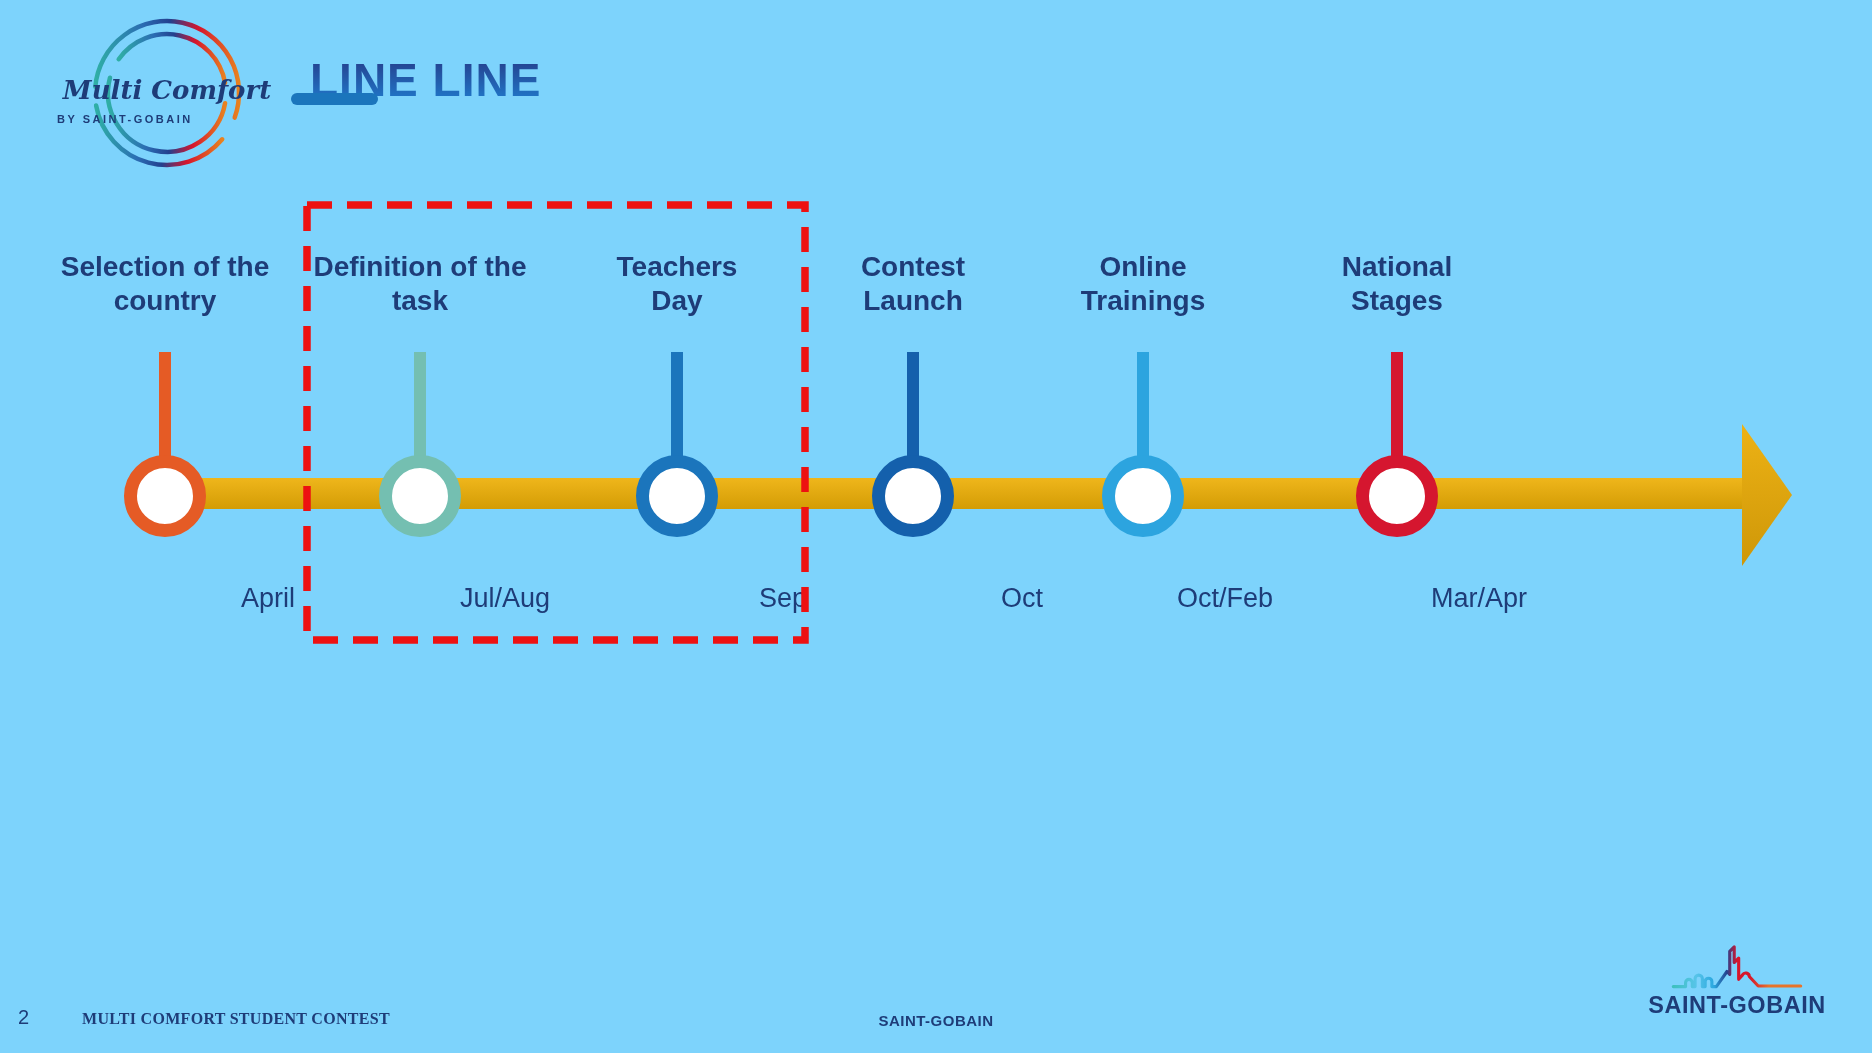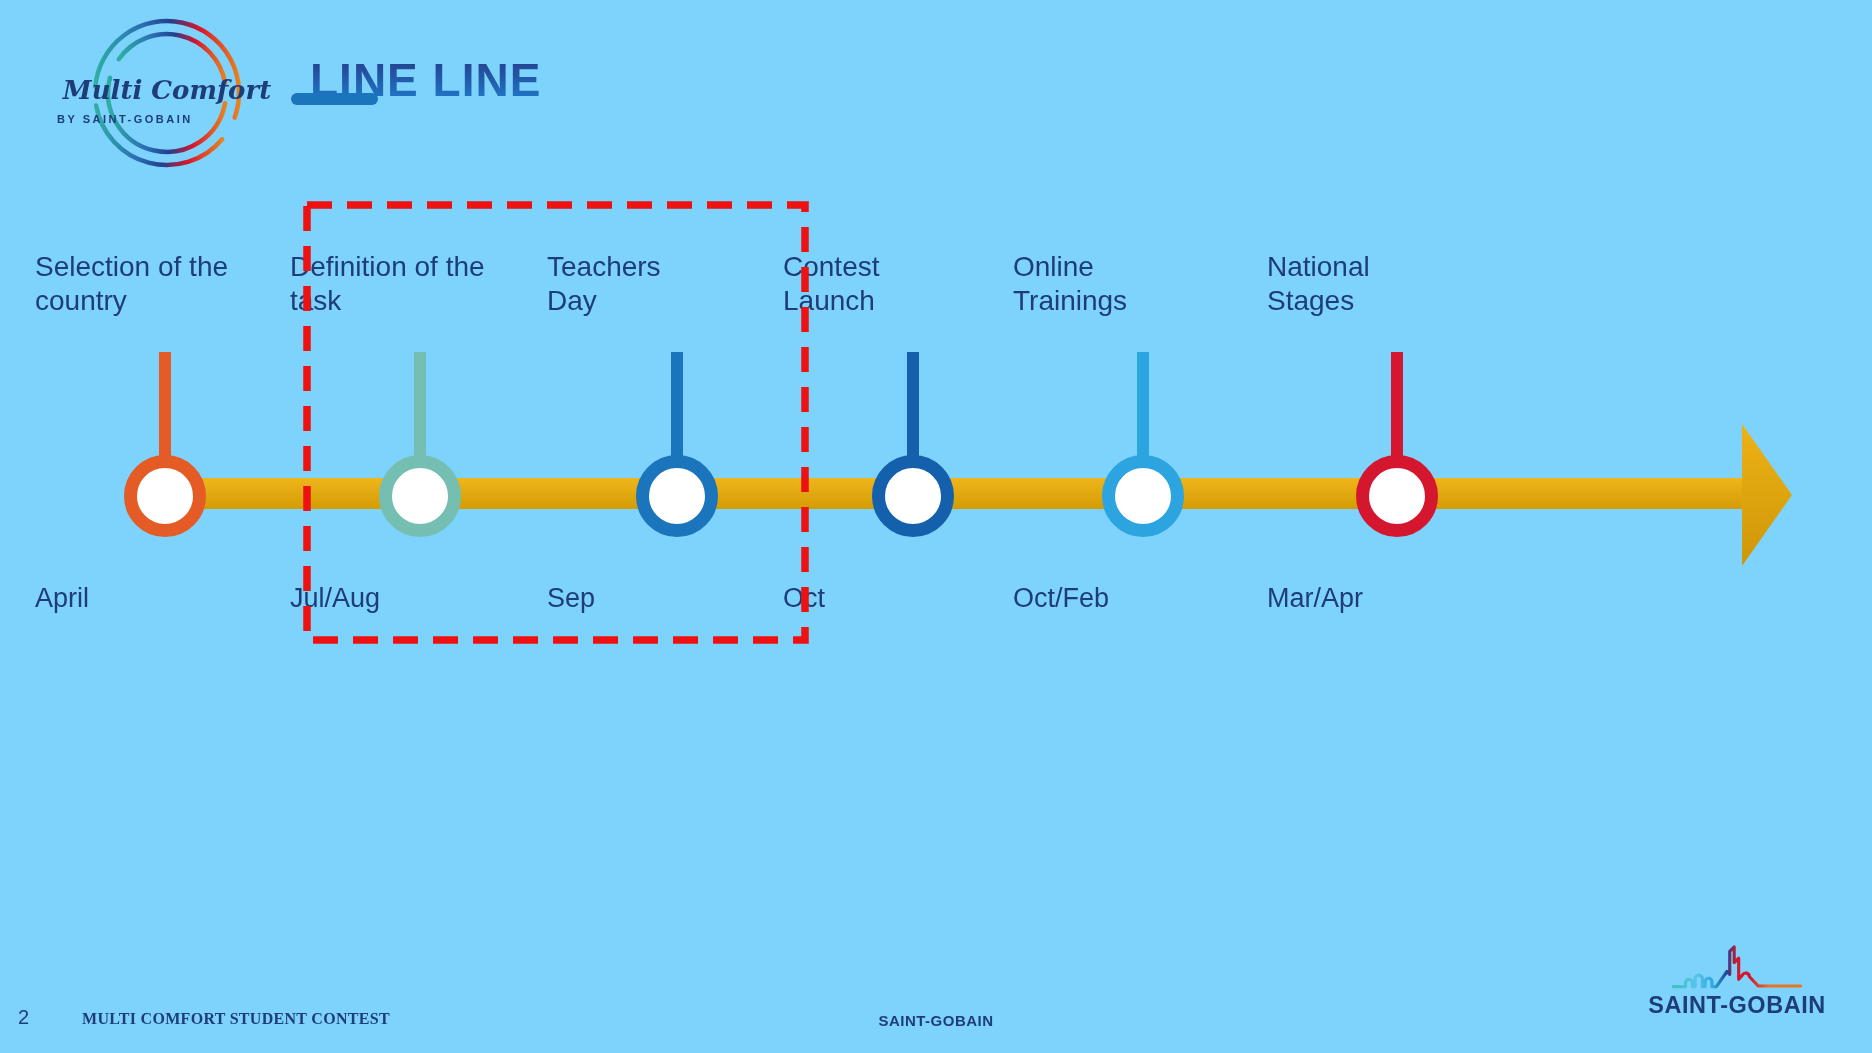--- a/index.html
+++ b/index.html
@@ -31,33 +31,33 @@
   }
   
   .timeline{position:absolute; inset:0;}
   .tl-bar{
     position:absolute; left:160px; top:478px; width:1582px; height:31px;
     background:linear-gradient(180deg,#EFB61B,#D39C05); z-index:1;
   }
   .tl-arrow{position:absolute; left:1742px; top:424px; z-index:1;}
   .milestone{position:absolute; left:calc(var(--x) - 130px); top:245px; width:260px; height:365px;}
   .ms-label{
-    position:absolute; top:5px; left:0; right:0; 
-    font-size:28px; line-height:34px; color:#1E3C78; z-index:2;
+    position:absolute; top:5px; left:0; right:0; text-align:center;
+    font-size:28px; line-height:34px; color:#1E3C78; z-index:2;font-weight:bold;
   }
   .ms-stem{
     position:absolute; left:50%; margin-left:-6px; top:107px; width:12px; height:110px;
     background:var(--mc); z-index:2;
   }
   .ms-ring{
     position:absolute; left:50%; margin-left:-41px; top:210px; width:56px; height:56px;
     border:13px solid var(--mc); background:#fff; border-radius:50%; z-index:3;
   }
   .ms-month{
-    position:absolute; top:338px; left:0; right:0; text-align:left;
+    position:absolute; top:338px; left:0; right:0; text-align:right;
     font-size:27px; color:#1E3C78; z-index:2;
   }
   .ms-month.up{top:329px;}
   .highlight-box{position:absolute; left:303px; top:201px; z-index:4;}
   
   .page-number{position:absolute; left:18px; top:1006px; font-size:20px; color:#1E3C78;}
   .footer-left{
     position:absolute; left:82px; top:1010px; font-size:16px; font-weight:bold;
     letter-spacing:0.3px; color:#1E3C78;font-family:Liberation Serif, serif;
   }

